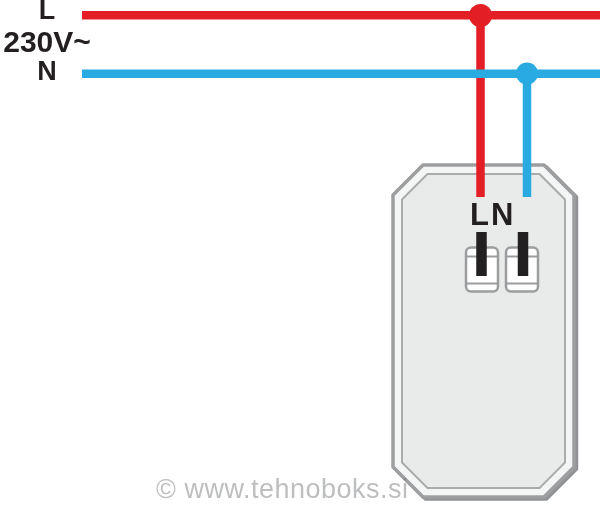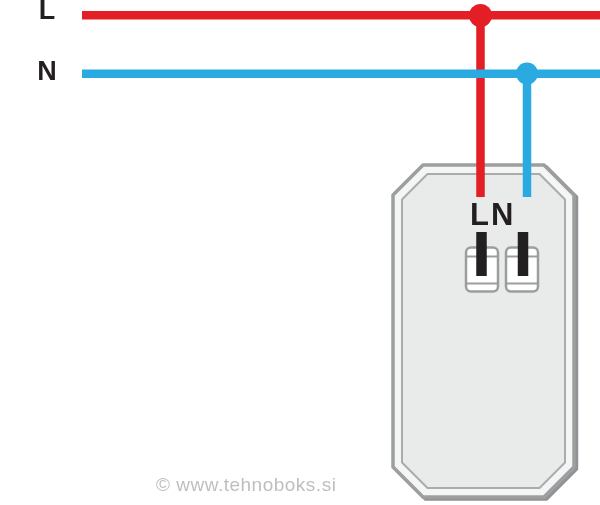--- a/index.html
+++ b/index.html
@@ -32,21 +32,21 @@
     gap: 2px;
     font-weight: bold;
     font-size: 31px;
     line-height: 1;
     color: #231f20;
   }
   .watermark {
     position: absolute;
     left: 156px;
     top: 474px;
-    font-size: 19px;
+    font-size: 27px;
     letter-spacing: 0.5px;
     color: rgba(109, 110, 112, 0.45);
     white-space: nowrap;
     z-index: 3;
   }
 </style>
 </head>
 <body>
 
 <div class="canvas">
@@ -74,20 +74,21 @@
     <rect x="82" y="11" width="518" height="8.5" fill="#e31e25"></rect>
     <rect x="476.25" y="13" width="8.5" height="184" fill="#e31e25"></rect>
     <circle cx="480.5" cy="15.5" r="11.5" fill="#e31e25"></circle>
 
     <rect x="82" y="69.5" width="518" height="8.5" fill="#29abe2"></rect>
     <rect x="522.75" y="71" width="8.5" height="126" fill="#29abe2"></rect>
     <circle cx="527" cy="73.5" r="11" fill="#29abe2"></circle>
   </svg>
 
   <div class="supply-label lbl-line">L</div>
+  <div class="supply-label lbl-voltage">230V~</div>
   <div class="supply-label lbl-neutral">N</div>
 
   <div class="terminal-labels">
     <span>L</span>
     <span>N</span>
   </div>
 
   <div class="watermark">© www.tehnoboks.si</div>
 
 </div>

